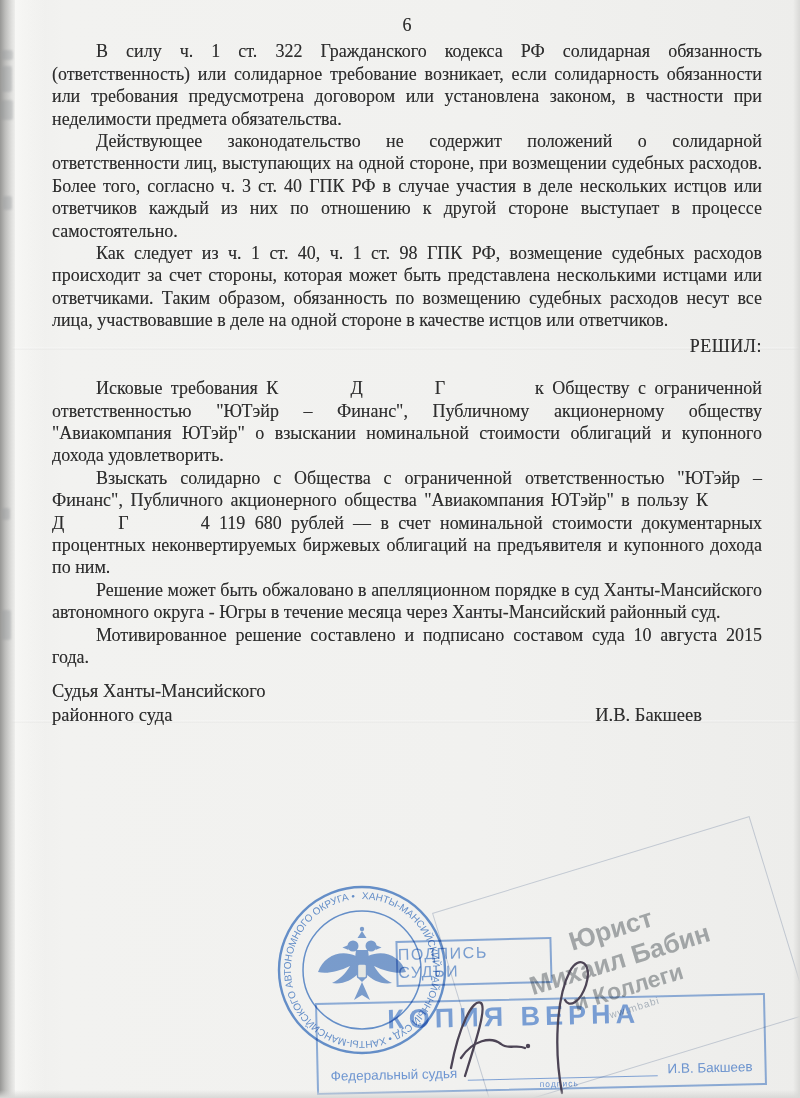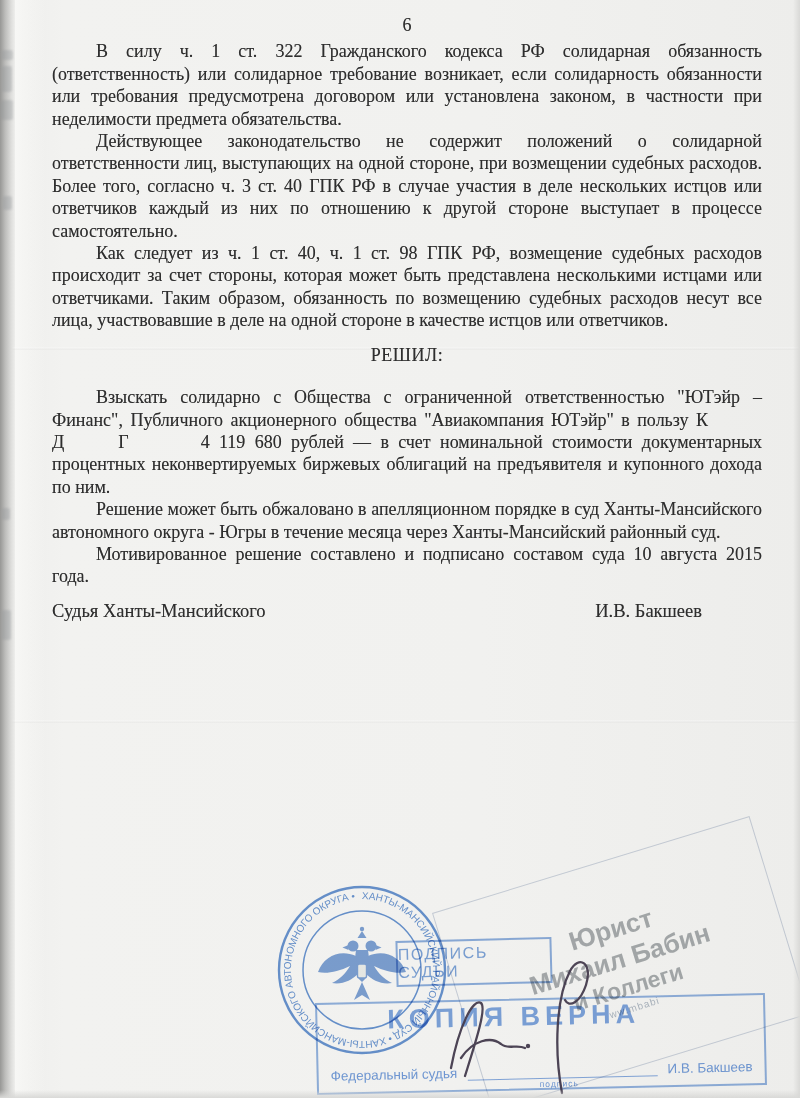--- a/index.html
+++ b/index.html
@@ -21,21 +21,21 @@
         background:linear-gradient(180deg,rgba(255,255,255,.7) 0,rgba(120,120,120,.12) 100%);}
   .smudge{position:absolute;background:#8e9296;opacity:.32;filter:blur(1.2px);
         border-radius:2px;z-index:6;}
 
   
   .content{position:relative;z-index:2;padding:14px 38px 0 52px;color:#2e2e2e;
         font-size:18px;line-height:22.4px;
         text-shadow:0 0 .5px rgba(45,45,45,.45);}
   .page-number{text-align:center;margin:0 0 4px 0;}
   .para{margin:0;text-align:justify;text-indent:44px;font-family:Liberation Serif, serif;}
-  .heading{margin:12px 0 20px 0;text-align:center;text-indent:0;letter-spacing:.5px;}
+  .heading{margin:3px 0 20px 0;text-align:right;text-indent:0;letter-spacing:.5px;}
   .signoff{display:flex;justify-content:space-between;align-items:flex-end;
         margin-top:11px;padding-right:60px;}
   .signoff .left p{margin:0;line-height:24px;font-size:18.5px;}
   .signoff .right{line-height:24px;font-size:18.5px;}
 
   
   .stamp{position:absolute;mix-blend-mode:multiply;}
   .seal{left:276px;top:884px;width:172px;height:172px;z-index:3;opacity:.88;}
   .sign-stamp{left:396px;top:939px;width:152px;height:42px;z-index:3;
         border:2.5px solid rgba(92,141,212,.75);display:flex;align-items:center;justify-content:center;
@@ -82,26 +82,28 @@
   <div class="smudge" style="left:3px;top:196px;width:9px;height:14px"></div>
   <div class="smudge" style="left:2px;top:508px;width:8px;height:12px"></div>
   <div class="smudge" style="left:2px;top:610px;width:9px;height:30px"></div>
 
   <div class="content">
     <p class="page-number">6</p>
     <p class="para">В силу ч. 1 ст. 322 Гражданского кодекса РФ солидарная обязанность (ответственность) или солидарное требование возникает, если солидарность обязанности или требования предусмотрена договором или установлена законом, в частности при неделимости предмета обязательства.</p>
     <p class="para">Действующее законодательство не содержит положений о солидарной ответственности лиц, выступающих на одной стороне, при возмещении судебных расходов. Более того, согласно ч. 3 ст. 40 ГПК РФ в случае участия в деле нескольких истцов или ответчиков каждый из них по отношению к другой стороне выступает в процессе самостоятельно.</p>
     <p class="para">Как следует из ч. 1 ст. 40, ч. 1 ст. 98 ГПК РФ, возмещение судебных расходов происходит за счет стороны, которая может быть представлена несколькими истцами или ответчиками. Таким образом, обязанность по возмещению судебных расходов несут все лица, участвовавшие в деле на одной стороне в качестве истцов или ответчиков.</p>
     <p class="para heading">РЕШИЛ:</p>
+    <p class="para">Исковые требования К    Д    Г     к Обществу с ограниченной ответственностью "ЮТэйр – Финанс", Публичному акционерному обществу "Авиакомпания ЮТэйр" о взыскании номинальной стоимости облигаций и купонного дохода удовлетворить.</p>
     <p class="para">Взыскать солидарно с Общества с ограниченной ответственностью "ЮТэйр – Финанс", Публичного акционерного общества "Авиакомпания ЮТэйр" в пользу К   Д   Г    4&nbsp;119&nbsp;680 рублей — в счет номинальной стоимости документарных процентных неконвертируемых биржевых облигаций на предъявителя и купонного дохода по ним.</p>
     <p class="para">Решение может быть обжаловано в апелляционном порядке в суд Ханты-Мансийского автономного округа - Югры в течение месяца через Ханты-Мансийский районный суд.</p>
     <p class="para">Мотивированное решение составлено и подписано составом суда 10 августа 2015 года.</p>
     <div class="signoff">
       <div class="left">
         <p>Судья Ханты-Мансийского</p>
+        <p>районного суда</p>
       </div>
       <div class="right">И.В. Бакшеев</div>
     </div>
   </div>
 
   <div class="watermark">
     <div class="wl1">Юрист</div>
     <div class="wl2">Михаил Бабин</div>
     <div class="wl3">и Коллеги</div>
     <div class="wurl">ww.mbabi</div>

